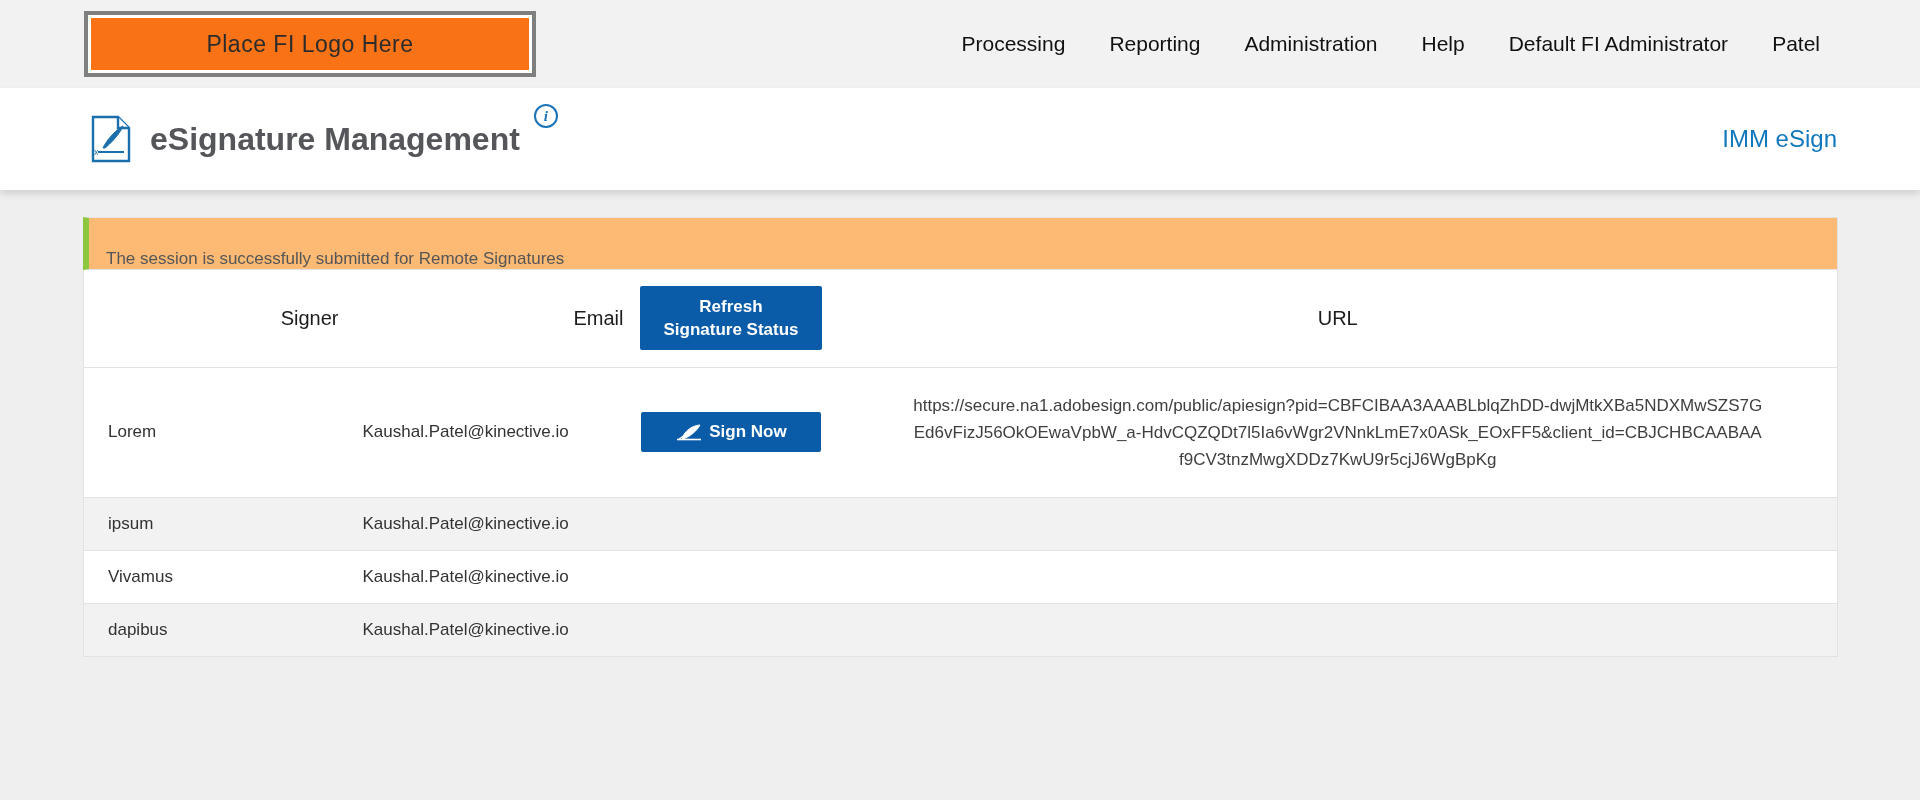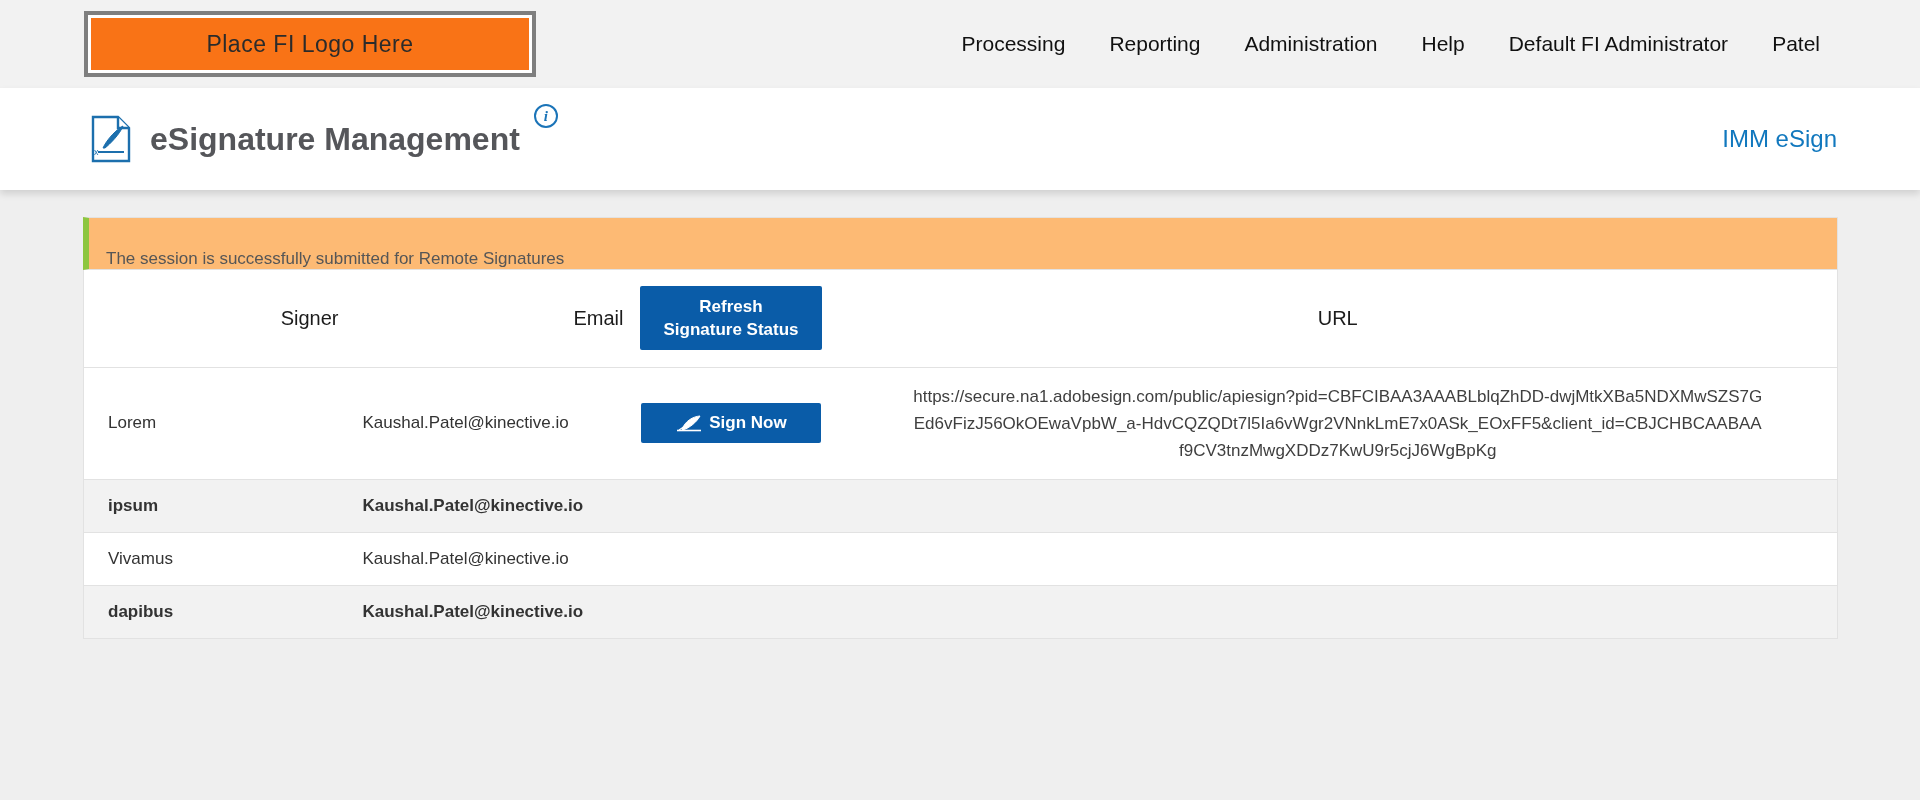--- a/index.html
+++ b/index.html
@@ -36,32 +36,32 @@
   table.signers { width:100%; border-collapse:collapse; background:#fff;
     border:1px solid #e2e2e2; border-top:none; table-layout:fixed; }
   col.c-signer { width:255px; } col.c-email { width:285px; } col.c-status { width:215px; }
   th, td { vertical-align:middle; }
   thead th { height:97px; font-weight:400; font-size:20px; color:#1c1c1c; text-align:right;
     padding-left:12px; }
   thead th.center { text-align:center; padding-left:0; }
   tbody td { font-size:17px; color:#333; padding-left:24px; }
   tbody tr { border-top:1px solid #e2e2e2; height:53px; }
   tbody tr.first { height:80px; }
-  tbody tr.shade { background:#f2f2f2;font-weight:bold; }
+  tbody tr.shade { background:#f2f2f2; }
   td.center { text-align:center; padding-left:0; }
 
   .btn { background:#0a5ca8; color:#fff; border:none; border-radius:2px; cursor:pointer;
     font-family:"Liberation Sans", sans-serif; font-weight:bold; font-size:17px; }
   .btn-refresh { width:182px; padding:9px 0; line-height:23px; }
   .btn-sign { width:180px; height:40px; display:inline-flex; align-items:center;
     justify-content:center; gap:4px; }
   .quill-icon { width:30px; height:19px; }
 
   .url-text { font-size:17px; color:#3f3f3f; line-height:27px; max-width:850px;
-    margin:15px auto; word-break:break-all; }
+    margin:24px auto; word-break:break-all; }
 </style>
 </head>
 <body>
 
 <div class="topbar">
   <div class="logo-box">
     <span>Place FI Logo Here</span>
   </div>
   <nav class="topnav">
     <a>Processing</a>

